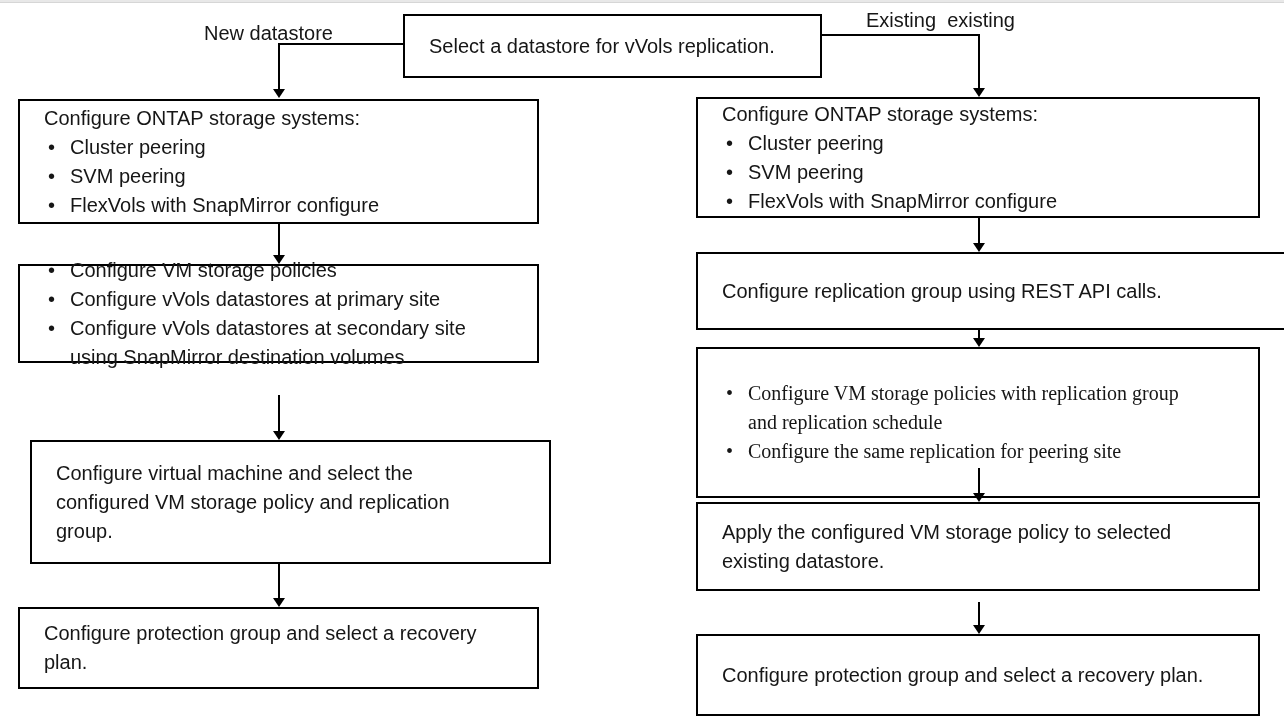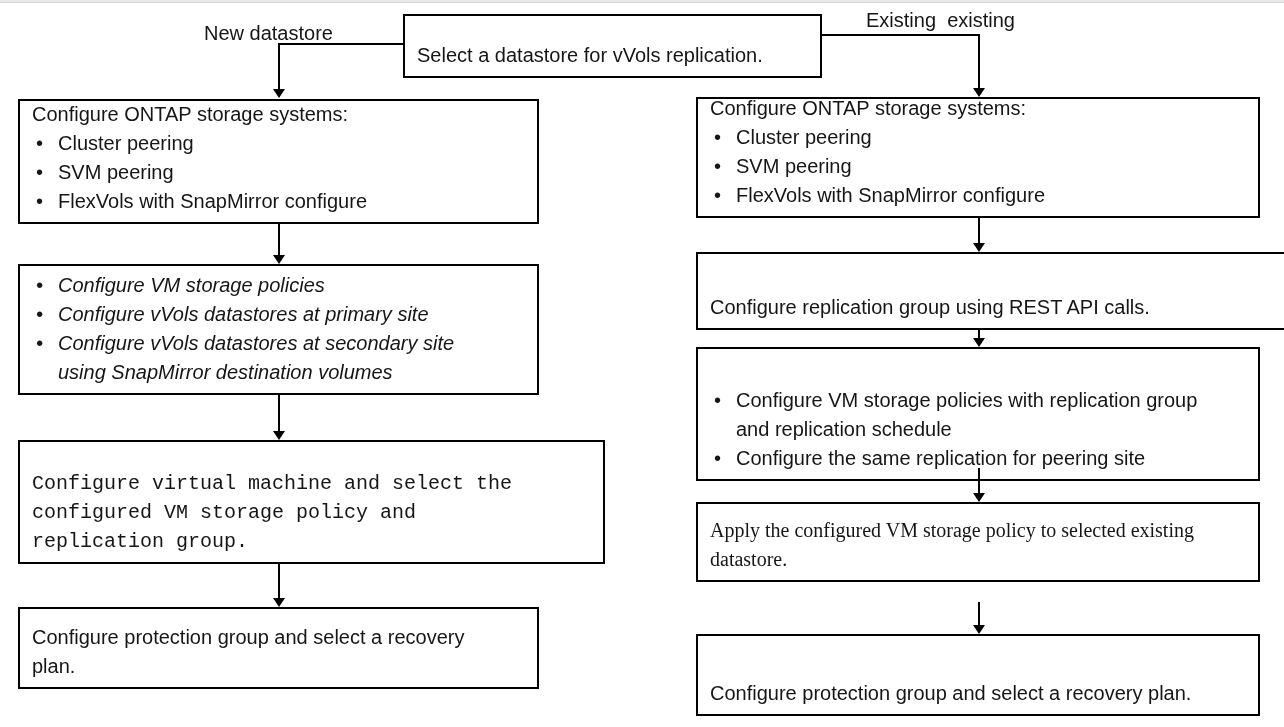--- a/index.html
+++ b/index.html
@@ -14,24 +14,24 @@
   .top-bar {
     position: absolute; left: 0; top: 0; width: 1284px; height: 3px;
     background: #e8e8e8; border-bottom: 1px solid #d6d6d6;
   }
   .box {
     position: absolute;
     border: 2px solid #000;
     background: #fff;
     display: flex;
     flex-direction: column;
-    justify-content: flex-end;
+    justify-content: center;
     font-size: 20px;
     line-height: 29px;
-    padding: 6px 24px 6px 12px;
+    padding: 6px 24px 6px 24px;
   }
   .box .text { }
   ul.bullets { list-style: none; }
   .bullets li { position: relative; padding-left: 26px; }
   .bullets li::before {
     content: "\2022";
     position: absolute; left: 4px; top: 0;
     font-size: 20px;
   }
   .branch-label {
@@ -71,29 +71,29 @@
 
 <div class="box" style="left:18px; top:99px; width:521px; height:125px; padding-right:46px;">
   <div class="text">Configure ONTAP storage systems:</div>
   <ul class="bullets">
     <li><span>Cluster peering</span></li>
     <li><span>SVM peering</span></li>
     <li><span>FlexVols with SnapMirror configure</span></li>
   </ul>
 </div>
 
-<div class="box" style="left:18px; top:264px; width:521px; height:131px; padding-right:46px;font-style:italic;">
+<div class="box" style="left:18px; top:264px; width:521px; height:99px; padding-right:46px;">
   <ul class="bullets">
     <li><span>Configure VM storage policies</span></li>
     <li><span>Configure vVols datastores at primary site</span></li>
     <li><span>Configure vVols datastores at secondary site using SnapMirror destination volumes</span></li>
   </ul>
 </div>
 
-<div class="box" style="left:18px; top:440px; width:587px; height:124px; padding-right:60px;font-family:Liberation Mono, monospace;">
+<div class="box" style="left:30px; top:440px; width:521px; height:124px; padding-right:60px;">
   <div class="text">Configure virtual machine and select the configured VM storage policy and replication group.</div>
 </div>
 
 <div class="box" style="left:18px; top:607px; width:521px; height:82px; padding-right:40px;">
   <div class="text">Configure protection group and select a recovery plan.</div>
 </div>
 
 <div class="vline" style="left:278px; top:224px; height:31px;"></div>
 <div class="arrow-down" style="left:273px; top:255px;"></div>
 
@@ -109,28 +109,28 @@
     <li><span>Cluster peering</span></li>
     <li><span>SVM peering</span></li>
     <li><span>FlexVols with SnapMirror configure</span></li>
   </ul>
 </div>
 
 <div class="box" style="left:696px; top:252px; width:636px; height:78px;">
   <div class="text">Configure replication group using REST API calls.</div>
 </div>
 
-<div class="box" style="left:696px; top:347px; width:564px; height:134px; padding-right:56px;">
+<div class="box" style="left:696px; top:347px; width:564px; height:151px; padding-right:56px;font-family:Liberation Serif, serif;">
   <ul class="bullets">
     <li><span>Configure VM storage policies with replication group and replication schedule</span></li>
     <li><span>Configure the same replication for peering site</span></li>
   </ul>
 </div>
 
-<div class="box" style="left:696px; top:502px; width:564px; height:80px;font-family:Liberation Serif, serif;">
+<div class="box" style="left:696px; top:502px; width:564px; height:89px;">
   <div class="text">Apply the configured VM storage policy to selected existing datastore.</div>
 </div>
 
 <div class="box" style="left:696px; top:634px; width:564px; height:82px;">
   <div class="text">Configure protection group and select a recovery plan.</div>
 </div>
 
 <div class="vline" style="left:978px; top:218px; height:25px;"></div>
 <div class="arrow-down" style="left:973px; top:243px;"></div>
 

